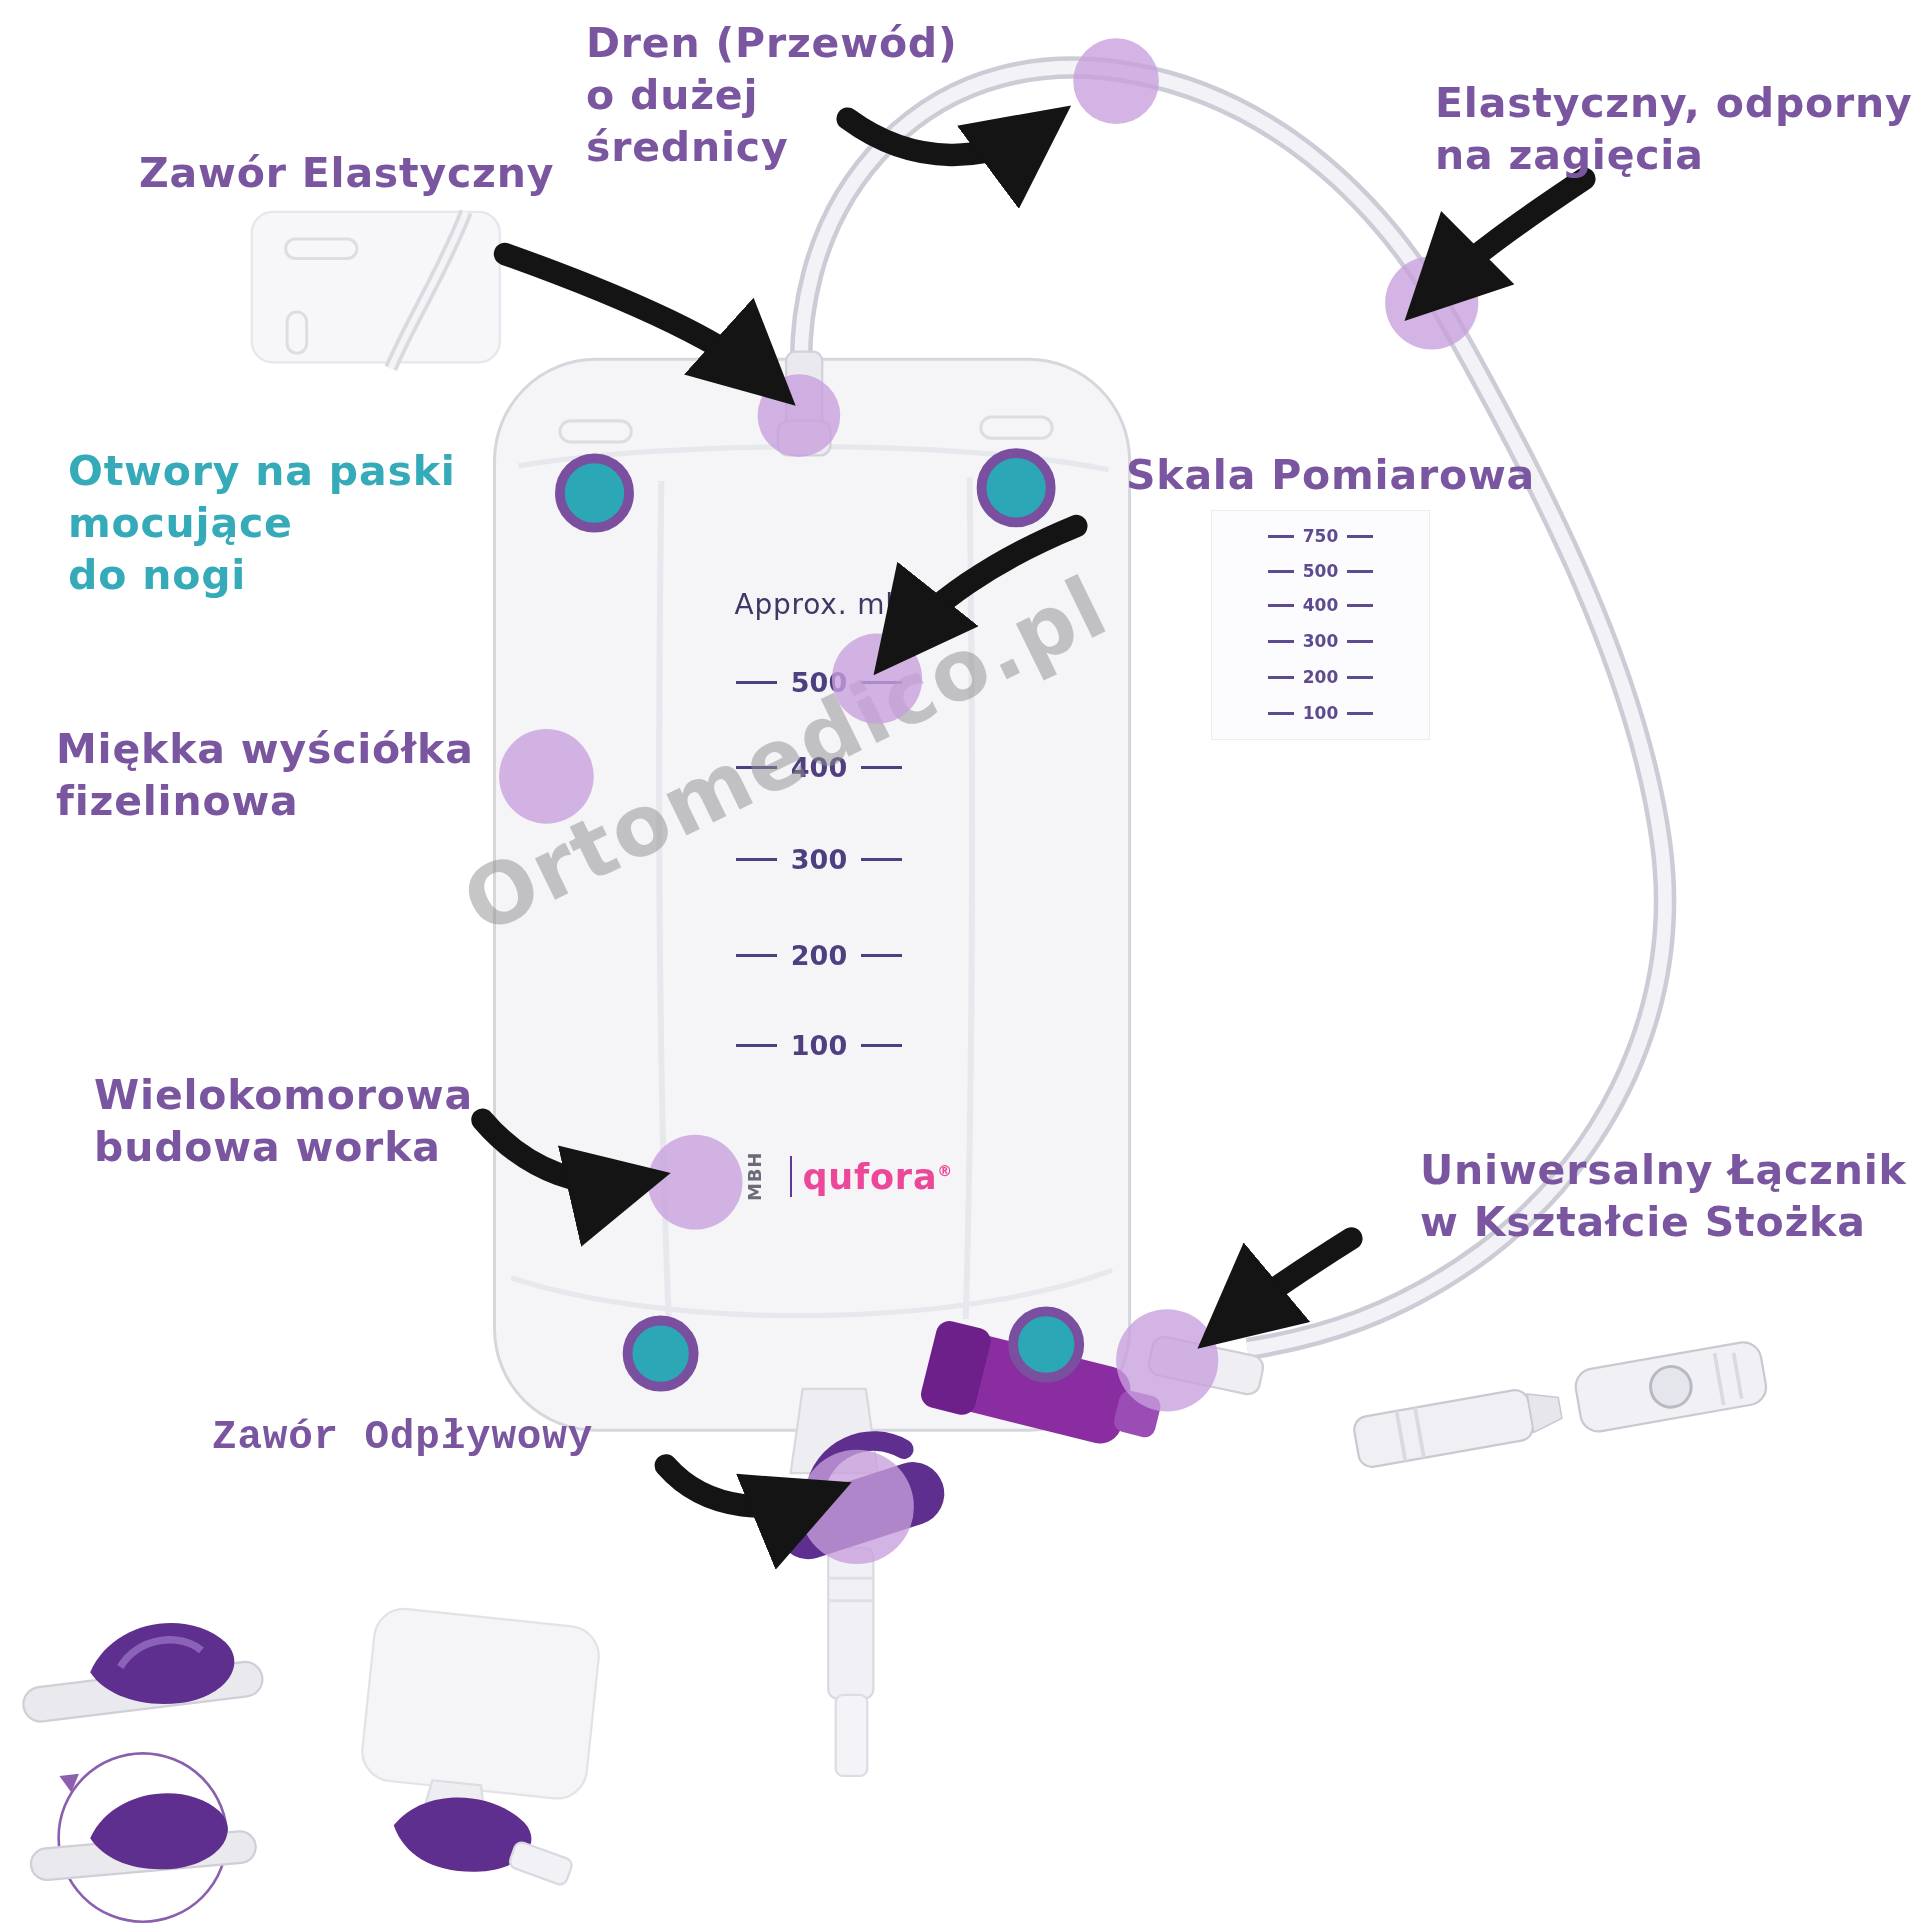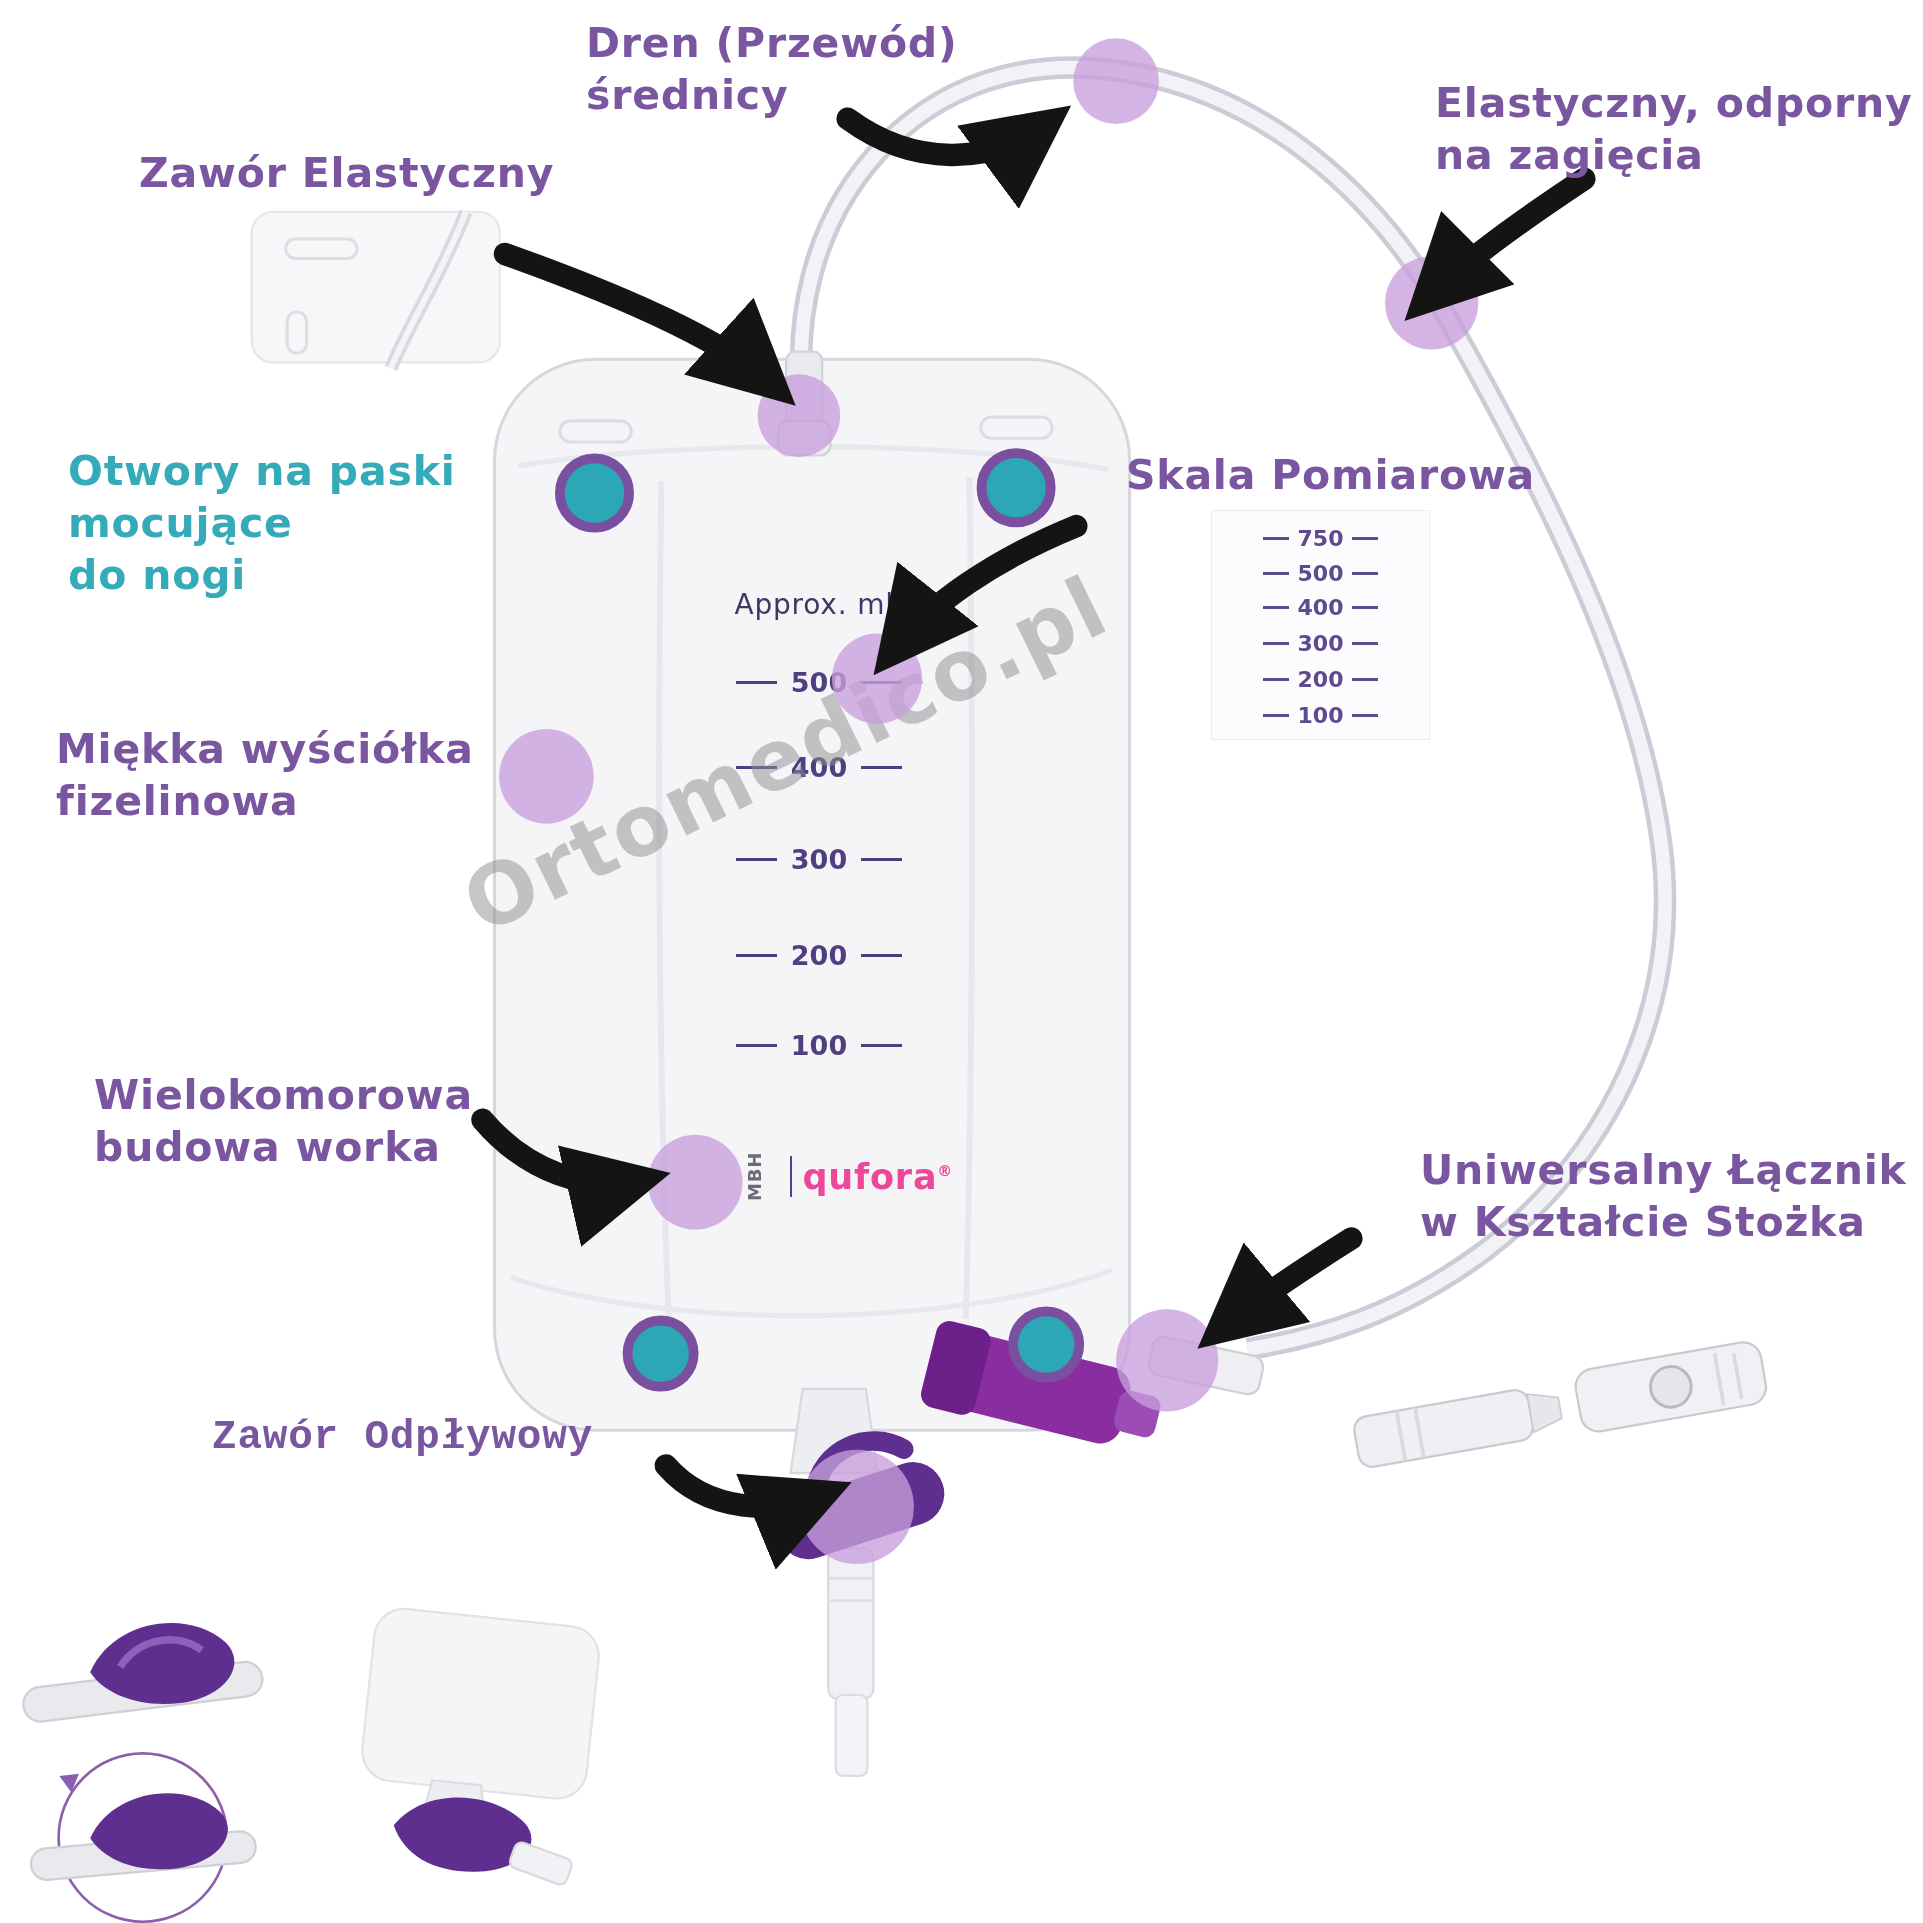--- a/index.html
+++ b/index.html
@@ -29,21 +29,21 @@
   .brand { position:absolute; left:730px; top:1156px; display:flex; align-items:center; gap:10.5px; z-index:2; }
   .mbh { font-size:18px; font-weight:bold; color:#6a6a78; transform:rotate(-90deg); letter-spacing:0.8px; }
   .bdiv { width:2.3px; height:41px; background:#5c3a96; }
   .qufora { font-size:35px; font-weight:bold; color:#ec4899; letter-spacing:0.8px; }
   .reg { font-size:15px; vertical-align:super; }
 
   
   .inset-scale { position:absolute; left:1211px; top:510px; width:219px; height:230px;
                  background:#fcfcfe; border:0.8px solid #ececf2; z-index:2; }
   .irow { position:absolute; width:100%; display:flex; align-items:center; justify-content:center;
-          gap:9px; font-size:22px; font-weight:bold; color:#5d4a8f; }
+          gap:9px; font-size:17px; font-weight:bold; color:#5d4a8f; }
   .irow .d { width:25.6px; height:0; border-top:3px solid #5d4a8f; }
 
   .watermark { position:absolute; left:391px; top:706px; width:789px; text-align:center;
                font-size:84px; font-weight:bold; color:#8f8f8f; opacity:0.5; letter-spacing:2.3px;
                transform:rotate(-26deg); z-index:3; }
 </style>
 </head>
 <body>
 
 <svg class="layer scene" width="1924" height="1924" viewBox="0 0 2560 2560">
@@ -236,20 +236,21 @@
     <path marker-end="url(#ah)" d="M 1432 700 C 1322 745 1238 803 1188 866"></path>
     <path marker-end="url(#ah)" d="M 642 1490 C 702 1560 782 1586 852 1570"></path>
     <path marker-end="url(#ah)" d="M 1798 1648 C 1728 1692 1668 1732 1625 1768"></path>
     <path marker-end="url(#ah)" d="M 886 1950 C 942 2014 1032 2014 1095 1988"></path>
   </g>
 </svg>
 
 <div class="layer labels">
   <div class="label" style="left:586px; top:16.5px; width:398px;">
     <div>Dren (Przewód)</div>
+    <div>o dużej</div>
     <div>średnicy</div>
   </div>
 
   <div class="label" style="left:139px; top:147px; width:503px;">
     <div>Zawór Elastyczny</div>
   </div>
 
   <div class="label teal" style="left:68px; top:445px; width:410px;">
     <div>Otwory na paski</div>
     <div>mocujące</div>

